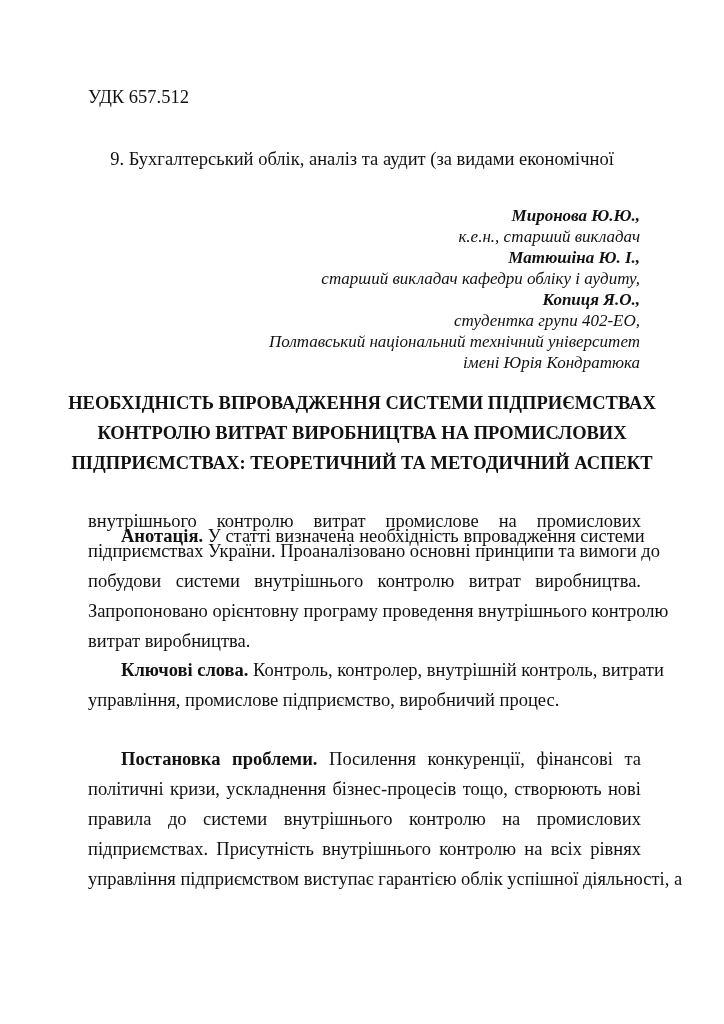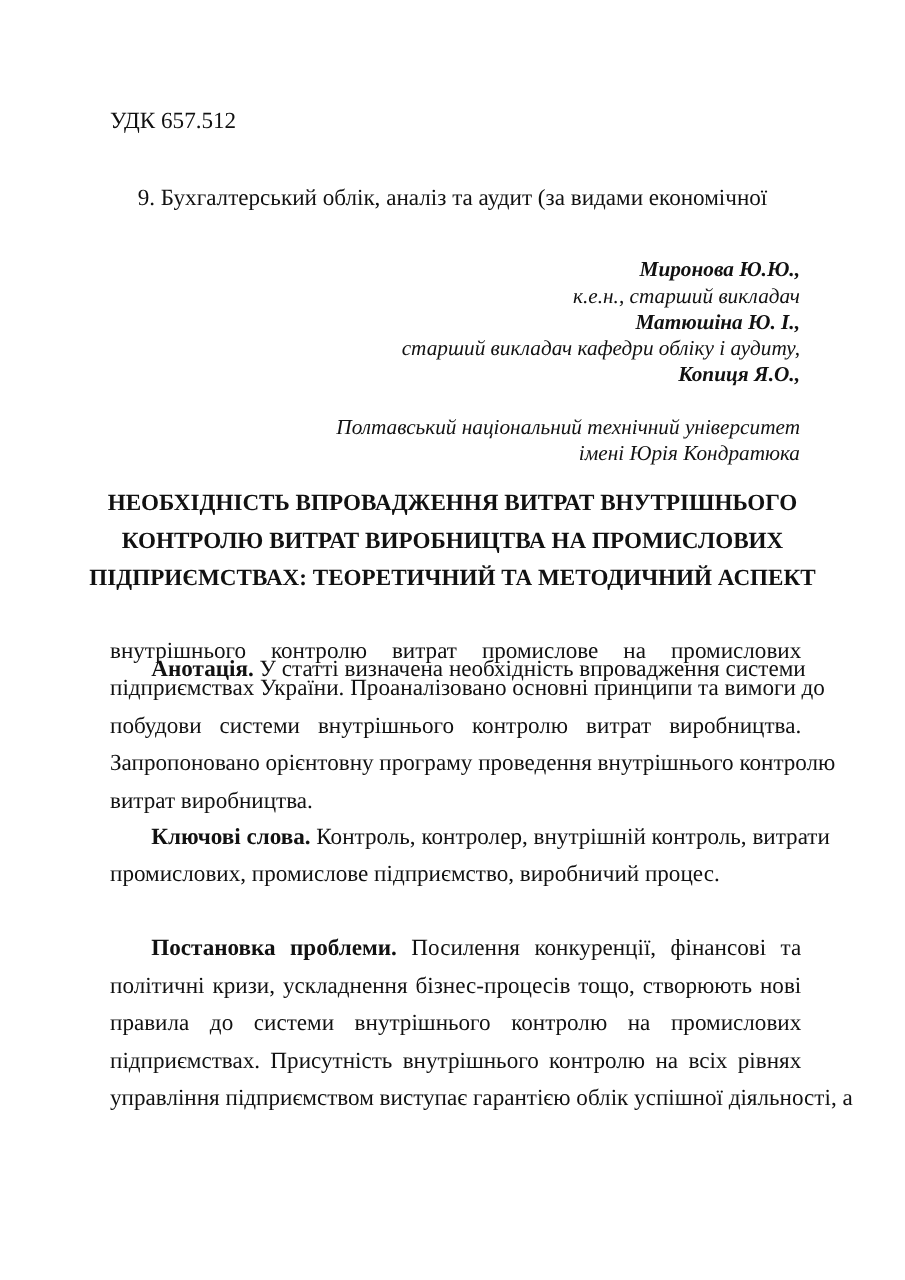--- a/index.html
+++ b/index.html
@@ -52,36 +52,37 @@
 
   <div class="line udc">УДК 657.512</div>
 
   <div class="line section" style="top:148px;">9. Бухгалтерський облік, аналіз та аудит (за видами економічної</div>
 
   <div class="line authors name" style="top:205px;">Миронова Ю.Ю.,</div>
   <div class="line authors" style="top:226px;">к.е.н., старший викладач</div>
   <div class="line authors name" style="top:247px;">Матюшіна Ю. І.,</div>
   <div class="line authors" style="top:268px;">старший викладач кафедри обліку і аудиту,</div>
   <div class="line authors name" style="top:289px;">Копиця Я.О.,</div>
+  <div class="line authors" style="top:310px;">студентка групи 402-ЕО,</div>
   <div class="line authors" style="top:331px;">Полтавський національний технічний університет</div>
   <div class="line authors" style="top:352px;">імені Юрія Кондратюка</div>
 
-  <div class="line title-line" style="top:392px;">НЕОБХІДНІСТЬ ВПРОВАДЖЕННЯ ВИТРАТ ВНУТРІШНЬОГО</div>
+  <div class="line title-line" style="top:392px;">НЕОБХІДНІСТЬ ВПРОВАДЖЕННЯ СИСТЕМИ ПІДПРИЄМСТВАХ</div>
   <div class="line title-line" style="top:422px;">КОНТРОЛЮ ВИТРАТ ВИРОБНИЦТВА НА ПРОМИСЛОВИХ</div>
   <div class="line title-line" style="top:452px;">ПІДПРИЄМСТВАХ: ТЕОРЕТИЧНИЙ ТА МЕТОДИЧНИЙ АСПЕКТ</div>
 
   <div class="line just indent" style="top:480px;margin-top:45px;"><b>Анотація.</b><span> У статті визначена необхідність впровадження системи</span></div>
   <div class="line just" style="top:510px;">внутрішнього контролю витрат промислове на промислових</div>
   <div class="line just" style="top:540px;">підприємствах України. Проаналізовано основні принципи та вимоги до</div>
   <div class="line just" style="top:570px;">побудови системи внутрішнього контролю витрат виробництва.</div>
   <div class="line just" style="top:600px;">Запропоновано орієнтовну програму проведення внутрішнього контролю</div>
   <div class="line just last" style="top:630px;">витрат виробництва.</div>
 
   <div class="line just indent" style="top:659px;"><b>Ключові слова.</b><span> Контроль, контролер, внутрішній контроль, витрати</span></div>
-  <div class="line just last" style="top:689px;">промислових, промислове підприємство, виробничий процес.</div>
+  <div class="line just last" style="top:689px;">управління, промислове підприємство, виробничий процес.</div>
 
   <div class="line just indent" style="top:748px;"><b>Постановка проблеми.</b><span> Посилення конкуренції, фінансові та</span></div>
   <div class="line just" style="top:778px;">політичні кризи, ускладнення бізнес-процесів тощо, створюють нові</div>
   <div class="line just" style="top:808px;">правила до системи внутрішнього контролю на промислових</div>
   <div class="line just" style="top:838px;">підприємствах. Присутність внутрішнього контролю на всіх рівнях</div>
   <div class="line just" style="top:868px;">управління підприємством виступає гарантією облік успішної діяльності, а</div>
 
 </div>
 
 </body></html>

